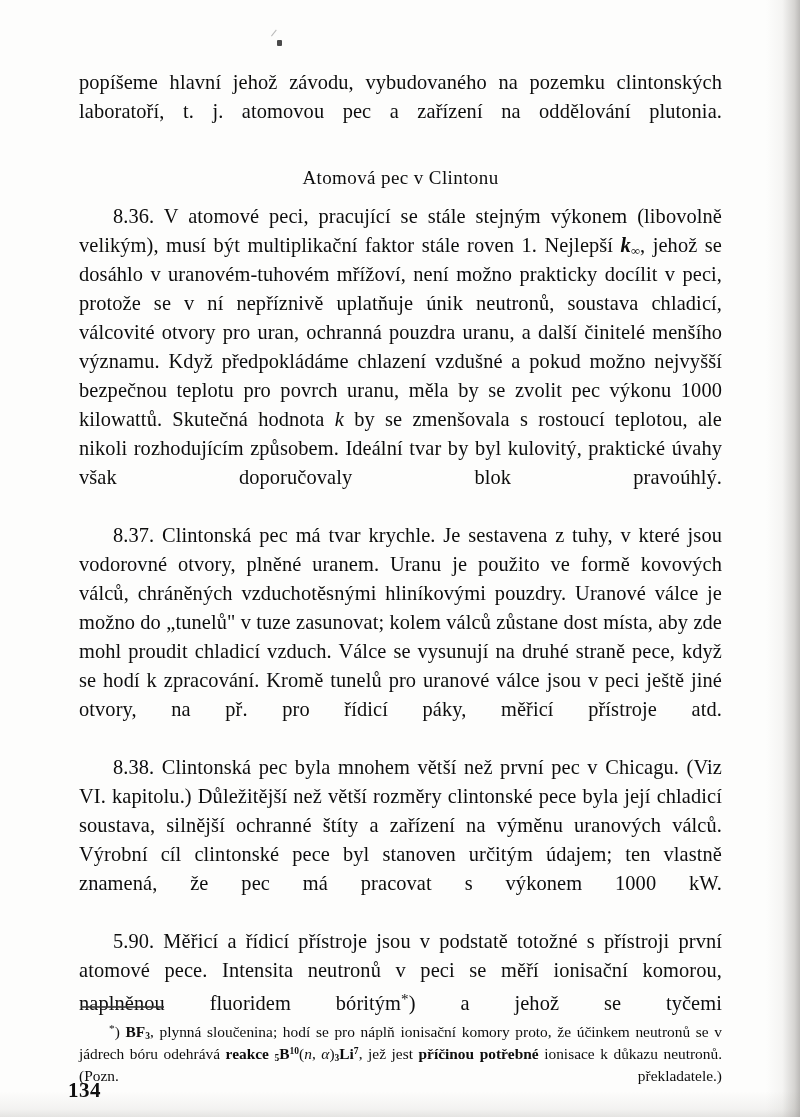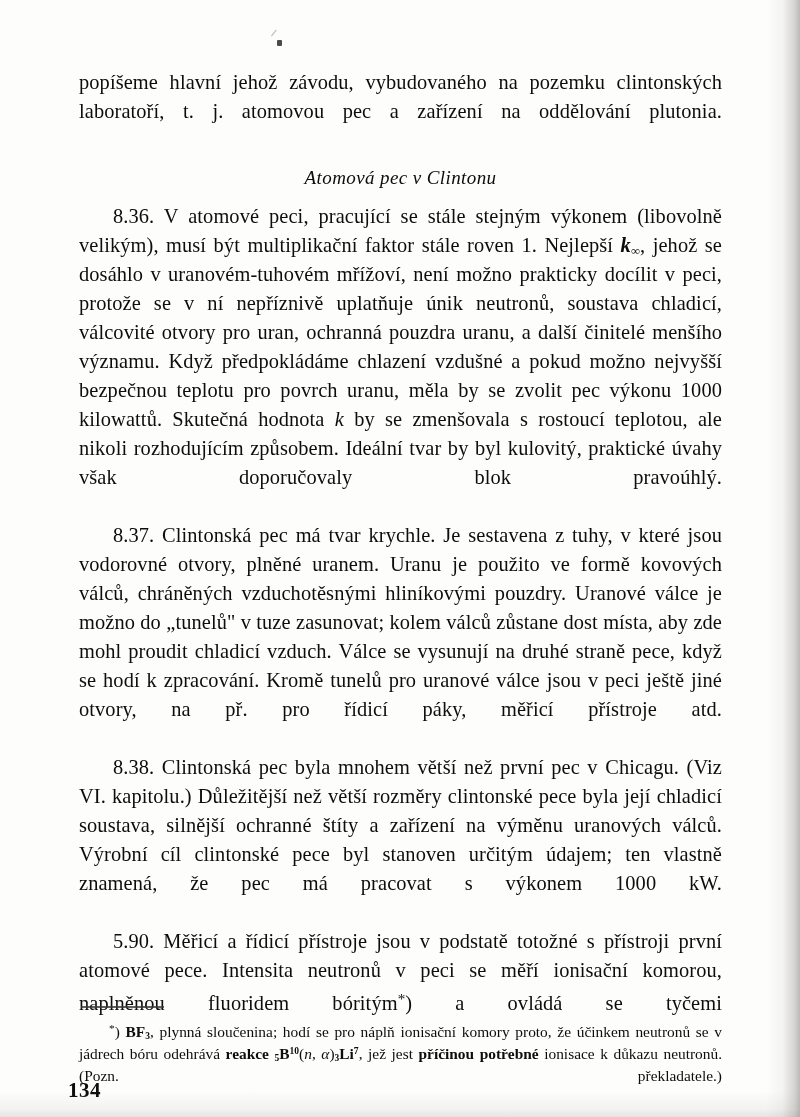--- a/index.html
+++ b/index.html
@@ -80,21 +80,20 @@
     text-indent: 34px;
     margin-top: 11px;
   }
   p.body-par.gap {
     margin-top: 0px;
   }
 
   .section-heading {
     margin: 9px 0 8px 0;
     text-align: center;
-    font-style: italic;
     font-size: 19px;
     line-height: 27px;
     letter-spacing: 0.4px;
   }
 
   
   p.body-par::after {
     content: "";
     display: inline-block;
     width: 100%;
@@ -165,21 +164,21 @@
     <p class="body-par"><span>popíšeme hlavní jehož závodu, vybudovaného na pozemku clintonských laboratoří, t. j. atomovou pec a zařízení na oddělování plutonia.</span></p>
 
     <div class="section-heading"><span>Atomová pec v Clintonu</span></div>
 
     <p class="body-par indented"><span>8.36.</span><span> V atomové peci, pracující se stále stejným výkonem (libovolně velikým), musí být multiplikační faktor stále roven 1. Nejlepší </span><span class="k-sym">k</span><sub>∞</sub><span>, jehož se dosáhlo v uranovém-tuhovém mřížoví, není možno prakticky docílit v peci, protože se v ní nepříznivě uplatňuje únik neutronů, soustava chladicí, válcovité otvory pro uran, ochranná pouzdra uranu, a další činitelé menšího významu. Když předpokládáme chlazení vzdušné a pokud možno nejvyšší bezpečnou teplotu pro povrch uranu, měla by se zvolit pec výkonu 1000 kilowattů. Skutečná hodnota </span><span class="ital">k</span><span> by se zmenšovala s rostoucí teplotou, ale nikoli rozhodujícím způsobem. Ideální tvar by byl kulovitý, praktické úvahy však doporučovaly blok pravoúhlý.</span></p>
 
     <p class="body-par indented gap"><span>8.37.</span><span> Clintonská pec má tvar krychle. Je sestavena z tuhy, v které jsou vodorovné otvory, plněné uranem. Uranu je použito ve formě kovových válců, chráněných vzduchotěsnými hliníkovými pouzdry. Uranové válce je možno do „tunelů" v tuze zasunovat; kolem válců zůstane dost místa, aby zde mohl proudit chladicí vzduch. Válce se vysunují na druhé straně pece, když se hodí k zpracování. Kromě tunelů pro uranové válce jsou v peci ještě jiné otvory, na př. pro řídicí páky, měřicí přístroje atd.</span></p>
 
     <p class="body-par indented gap"><span>8.38.</span><span> Clintonská pec byla mnohem větší než první pec v Chicagu. (Viz VI. kapitolu.) Důležitější než větší rozměry clintonské pece byla její chladicí soustava, silnější ochranné štíty a zařízení na výměnu uranových válců. Výrobní cíl clintonské pece byl stanoven určitým údajem; ten vlastně znamená, že pec má pracovat s výkonem 1000 kW.</span></p>
 
-    <p class="body-par indented gap"><span>5.90.</span><span> Měřicí a řídicí přístroje jsou v podstatě totožné s přístroji první atomové pece. Intensita neutronů v peci se měří ionisační komorou, naplněnou fluoridem bóritým</span><span class="fn-marker">*</span><span>) a ovládá se tyčemi</span></p>
+    <p class="body-par indented gap"><span>5.90.</span><span> Měřicí a řídicí přístroje jsou v podstatě totožné s přístroji první atomové pece. Intensita neutronů v peci se měří ionisační komorou, naplněnou fluoridem bóritým</span><span class="fn-marker">*</span><span>) a jehož se tyčemi</span></p>
 
   </div>
 
   <div class="footnote-area">
     <div class="footnote-rule"></div>
     <p class="footnote"><span class="fn-marker">*</span><span>) </span><span class="bold">BF</span><sub class="bold">3</sub><span>, plynná sloučenina; hodí se pro náplň ionisační komory proto, že účinkem neutronů se v jádrech bóru odehrává </span><span class="bold">reakce</span><span>&nbsp;</span><sub class="bold">5</sub><span class="bold">B</span><sup class="bold">10</sup><span>(</span><span class="ital">n</span><span>, </span><span class="ital">α</span><span>)</span><sub class="bold">3</sub><span class="bold">Li</span><sup class="bold">7</sup><span>, jež jest </span><span class="bold">příčinou potřebné</span><span> ionisace k důkazu neutronů. (Pozn. překladatele.)</span></p>
   </div>
 
   <div class="page-number">134</div>
 

